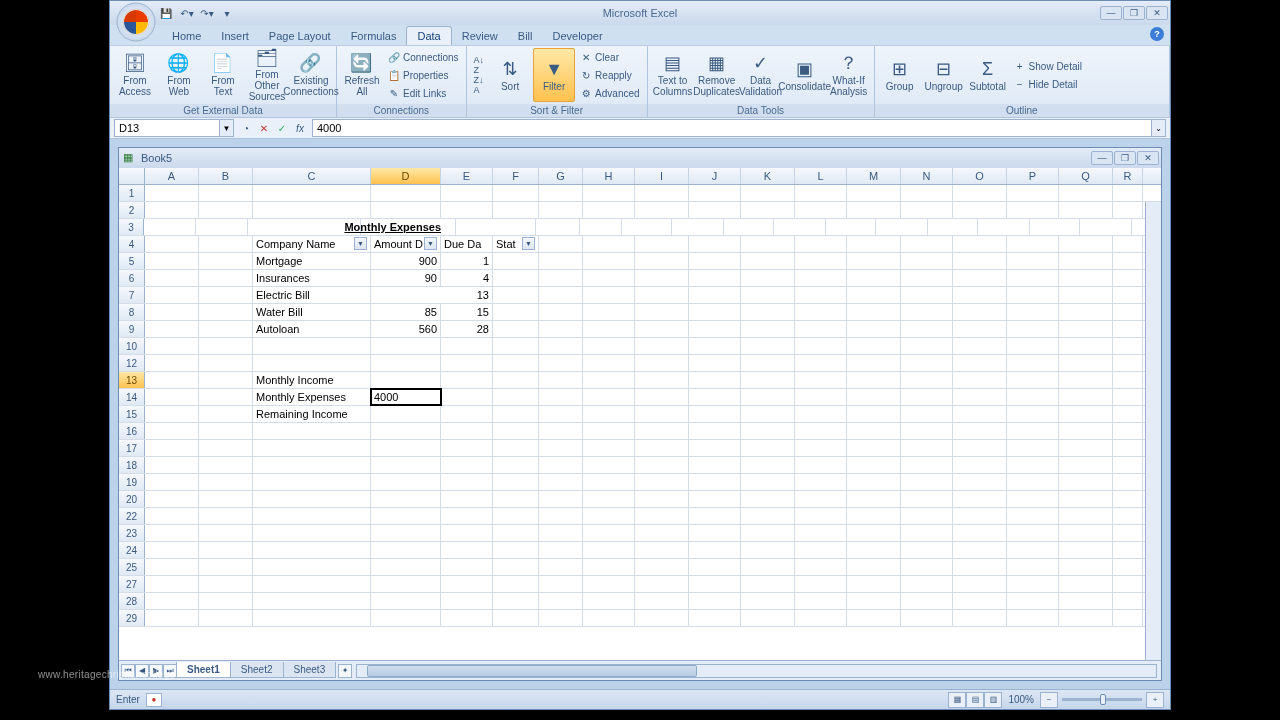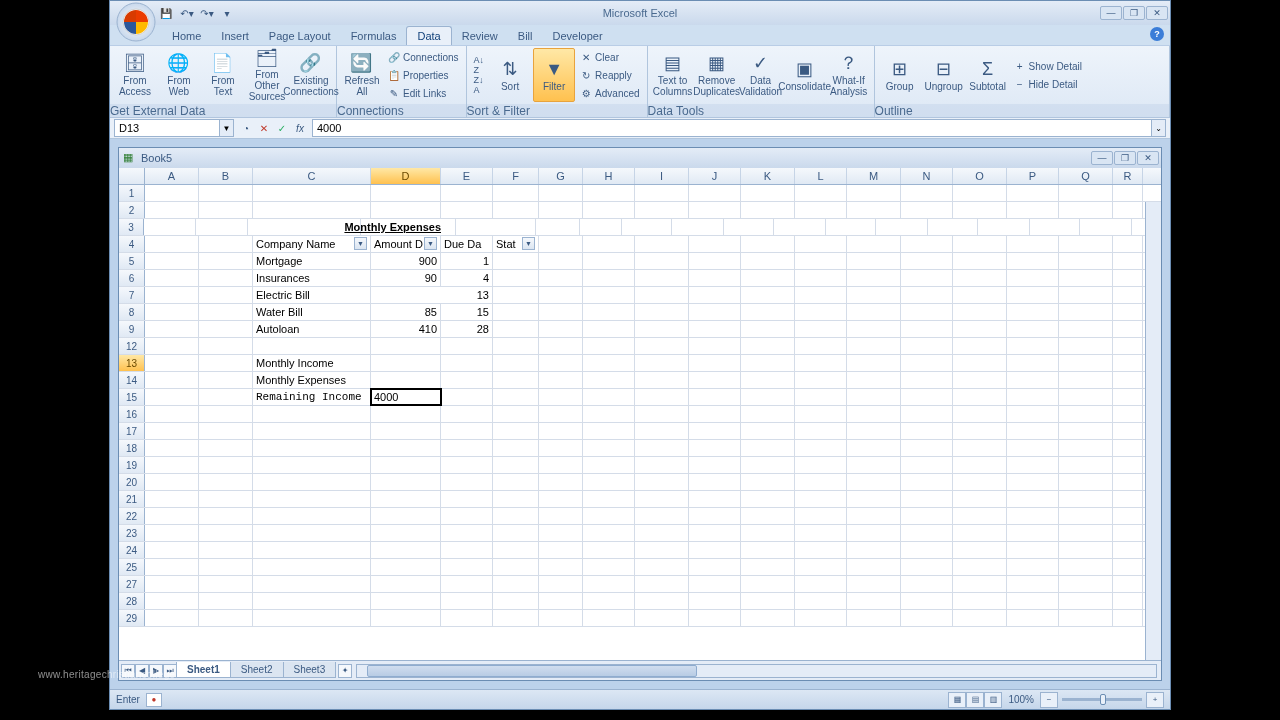--- a/index.html
+++ b/index.html
@@ -13,21 +13,21 @@
 .title-text { position: absolute; left: 50%; transform: translateX(-50%); color: #4a6a8f; font-size: 11px; }
 .win-controls { margin-left: auto; display: flex; gap: 1px; margin-right: 2px; }
 .win-ctrl { width: 22px; height: 14px; background: #d9e5f3; border: 1px solid #9bb3d0; display: flex; align-items: center; justify-content: center; font-size: 9px; color: #3b5a82; border-radius: 2px; }
 .ribbon-tabs { height: 20px; display: flex; align-items: flex-end; padding-left: 52px; gap: 0; font-size: 11px; position: relative; }
 .ribbon-tab { padding: 3px 10px; color: #3b5a82; cursor: pointer; border-top-left-radius: 3px; border-top-right-radius: 3px; }
 .ribbon-tab.active { background: #e9f0f9; border: 1px solid #9bb3d0; border-bottom: none; color: #12417a; }
 .help-icon { position: absolute; right: 6px; top: 2px; width: 14px; height: 14px; background: #3b7dd8; border-radius: 50%; color: #fff; font-size: 9px; display: flex; align-items: center; justify-content: center; font-weight: bold; }
 .ribbon { height: 72px; background: linear-gradient(#eef4fb,#dde8f5); border-top: 1px solid #b9cde6; display: flex; font-size: 10px; }
 .ribbon-group { border-right: 1px solid #b0c5dd; display: flex; flex-direction: column; position: relative; }
 .ribbon-group-body { flex: 1; display: flex; align-items: center; padding: 2px 4px; gap: 2px; }
-.ribbon-group-label { height: 14px; text-align: left; color: #4a6a8f; font-size: 12px; line-height: 14px; background: rgba(180,200,225,.3); position: relative; }
+.ribbon-group-label { height: 14px; text-align: center; color: #4a6a8f; font-size: 10px; line-height: 14px; background: rgba(180,200,225,.3); position: relative; }
 .big-btn { display: flex; flex-direction: column; align-items: center; justify-content: center; width: 42px; height: 54px; color: #3b5a82; text-align: center; line-height: 1.1; border-radius: 2px; }
 .big-btn .ico { font-size: 18px; height: 22px; display: flex; align-items: center; }
 .big-btn.highlight { background: linear-gradient(#ffe8a6,#ffc14f); border: 1px solid #e8a33d; }
 .sm-stack { display: flex; flex-direction: column; gap: 1px; }
 .sm-item { display: flex; align-items: center; gap: 3px; color: #3b5a82; height: 17px; padding: 0 3px; white-space: nowrap; }
 .sm-item .si { width: 12px; font-size: 10px; text-align: center; }
 .formula-bar { height: 22px; background: #e9f0f9; border-top: 1px solid #b0c5dd; border-bottom: 1px solid #b0c5dd; display: flex; align-items: center; font-size: 11px; }
 .name-box { width: 120px; height: 18px; margin-left: 4px; background: #fff; border: 1px solid #9bb3d0; display: flex; align-items: center; padding: 0 4px; position: relative; }
 .name-box .dd { position: absolute; right: 0; top: 0; bottom: 0; width: 14px; background: #e4ecf7; border-left: 1px solid #9bb3d0; display: flex; align-items: center; justify-content: center; font-size: 8px; }
 .fb-icons { display: flex; gap: 2px; margin: 0 4px; }
@@ -484,37 +484,58 @@
               <div class="cell" style="width: 54px;"></div>
               <div class="cell" style="width: 52px;"></div>
               <div class="cell" style="width: 54px;"></div>
               <div class="cell" style="width: 30px;"></div>
             </div>
             <div class="row">
               <div class="row-h">9</div>
               <div class="cell" style="width: 54px;"></div>
               <div class="cell" style="width: 54px;"></div>
               <div class="cell" style="width: 118px;">Autoloan</div>
-              <div class="cell ralign" style="width: 70px;">410</div>
+              <div class="cell ralign" style="width: 70px;">560</div>
               <div class="cell ralign" style="width: 52px;">28</div>
               <div class="cell" style="width: 46px;"></div>
               <div class="cell" style="width: 44px;"></div>
               <div class="cell" style="width: 52px;"></div>
               <div class="cell" style="width: 54px;"></div>
               <div class="cell" style="width: 52px;"></div>
               <div class="cell" style="width: 54px;"></div>
               <div class="cell" style="width: 52px;"></div>
               <div class="cell" style="width: 54px;"></div>
               <div class="cell" style="width: 52px;"></div>
               <div class="cell" style="width: 54px;"></div>
               <div class="cell" style="width: 52px;"></div>
               <div class="cell" style="width: 54px;"></div>
               <div class="cell" style="width: 30px;"></div>
             </div>
             <div class="row">
+              <div class="row-h">10</div>
+              <div class="cell" style="width: 54px;"></div>
+              <div class="cell" style="width: 54px;"></div>
+              <div class="cell" style="width: 118px;"></div>
+              <div class="cell" style="width: 70px;"></div>
+              <div class="cell" style="width: 52px;"></div>
+              <div class="cell" style="width: 46px;"></div>
+              <div class="cell" style="width: 44px;"></div>
+              <div class="cell" style="width: 52px;"></div>
+              <div class="cell" style="width: 54px;"></div>
+              <div class="cell" style="width: 52px;"></div>
+              <div class="cell" style="width: 54px;"></div>
+              <div class="cell" style="width: 52px;"></div>
+              <div class="cell" style="width: 54px;"></div>
+              <div class="cell" style="width: 52px;"></div>
+              <div class="cell" style="width: 54px;"></div>
+              <div class="cell" style="width: 52px;"></div>
+              <div class="cell" style="width: 54px;"></div>
+              <div class="cell" style="width: 30px;"></div>
+            </div>
+            <div class="row">
               <div class="row-h">12</div>
               <div class="cell" style="width: 54px;"></div>
               <div class="cell" style="width: 54px;"></div>
               <div class="cell" style="width: 118px;"></div>
               <div class="cell" style="width: 70px;"></div>
               <div class="cell" style="width: 52px;"></div>
               <div class="cell" style="width: 46px;"></div>
               <div class="cell" style="width: 44px;"></div>
               <div class="cell" style="width: 52px;"></div>
               <div class="cell" style="width: 54px;"></div>
@@ -567,21 +588,21 @@
               <div class="cell" style="width: 52px;"></div>
               <div class="cell" style="width: 54px;"></div>
               <div class="cell" style="width: 52px;"></div>
               <div class="cell" style="width: 54px;"></div>
               <div class="cell" style="width: 30px;"></div>
             </div>
             <div class="row">
               <div class="row-h">15</div>
               <div class="cell" style="width: 54px;"></div>
               <div class="cell" style="width: 54px;"></div>
-              <div class="cell" style="width: 118px; font-family: Liberation Mono, monospace;">Remaining Income</div>
+              <div class="cell" style="width: 118px;">Remaining Income</div>
               <div class="cell" style="width: 70px;"></div>
               <div class="cell" style="width: 52px;"></div>
               <div class="cell" style="width: 46px;"></div>
               <div class="cell" style="width: 44px;"></div>
               <div class="cell" style="width: 52px;"></div>
               <div class="cell" style="width: 54px;"></div>
               <div class="cell" style="width: 52px;"></div>
               <div class="cell" style="width: 54px;"></div>
               <div class="cell" style="width: 52px;"></div>
               <div class="cell" style="width: 54px;"></div>
@@ -670,41 +691,20 @@
               <div class="cell" style="width: 52px;"></div>
               <div class="cell" style="width: 54px;"></div>
               <div class="cell" style="width: 52px;"></div>
               <div class="cell" style="width: 54px;"></div>
               <div class="cell" style="width: 52px;"></div>
               <div class="cell" style="width: 54px;"></div>
               <div class="cell" style="width: 30px;"></div>
             </div>
             <div class="row">
               <div class="row-h">20</div>
-              <div class="cell" style="width: 54px;"></div>
-              <div class="cell" style="width: 54px;"></div>
-              <div class="cell" style="width: 118px;"></div>
-              <div class="cell" style="width: 70px;"></div>
-              <div class="cell" style="width: 52px;"></div>
-              <div class="cell" style="width: 46px;"></div>
-              <div class="cell" style="width: 44px;"></div>
-              <div class="cell" style="width: 52px;"></div>
-              <div class="cell" style="width: 54px;"></div>
-              <div class="cell" style="width: 52px;"></div>
-              <div class="cell" style="width: 54px;"></div>
-              <div class="cell" style="width: 52px;"></div>
-              <div class="cell" style="width: 54px;"></div>
-              <div class="cell" style="width: 52px;"></div>
-              <div class="cell" style="width: 54px;"></div>
-              <div class="cell" style="width: 52px;"></div>
-              <div class="cell" style="width: 54px;"></div>
-              <div class="cell" style="width: 30px;"></div>
-            </div>
-            <div class="row">
-              <div class="row-h">21</div>
               <div class="cell" style="width: 54px;"></div>
               <div class="cell" style="width: 54px;"></div>
               <div class="cell" style="width: 118px;"></div>
               <div class="cell" style="width: 70px;"></div>
               <div class="cell" style="width: 52px;"></div>
               <div class="cell" style="width: 46px;"></div>
               <div class="cell" style="width: 44px;"></div>
               <div class="cell" style="width: 52px;"></div>
               <div class="cell" style="width: 54px;"></div>
               <div class="cell" style="width: 52px;"></div>

